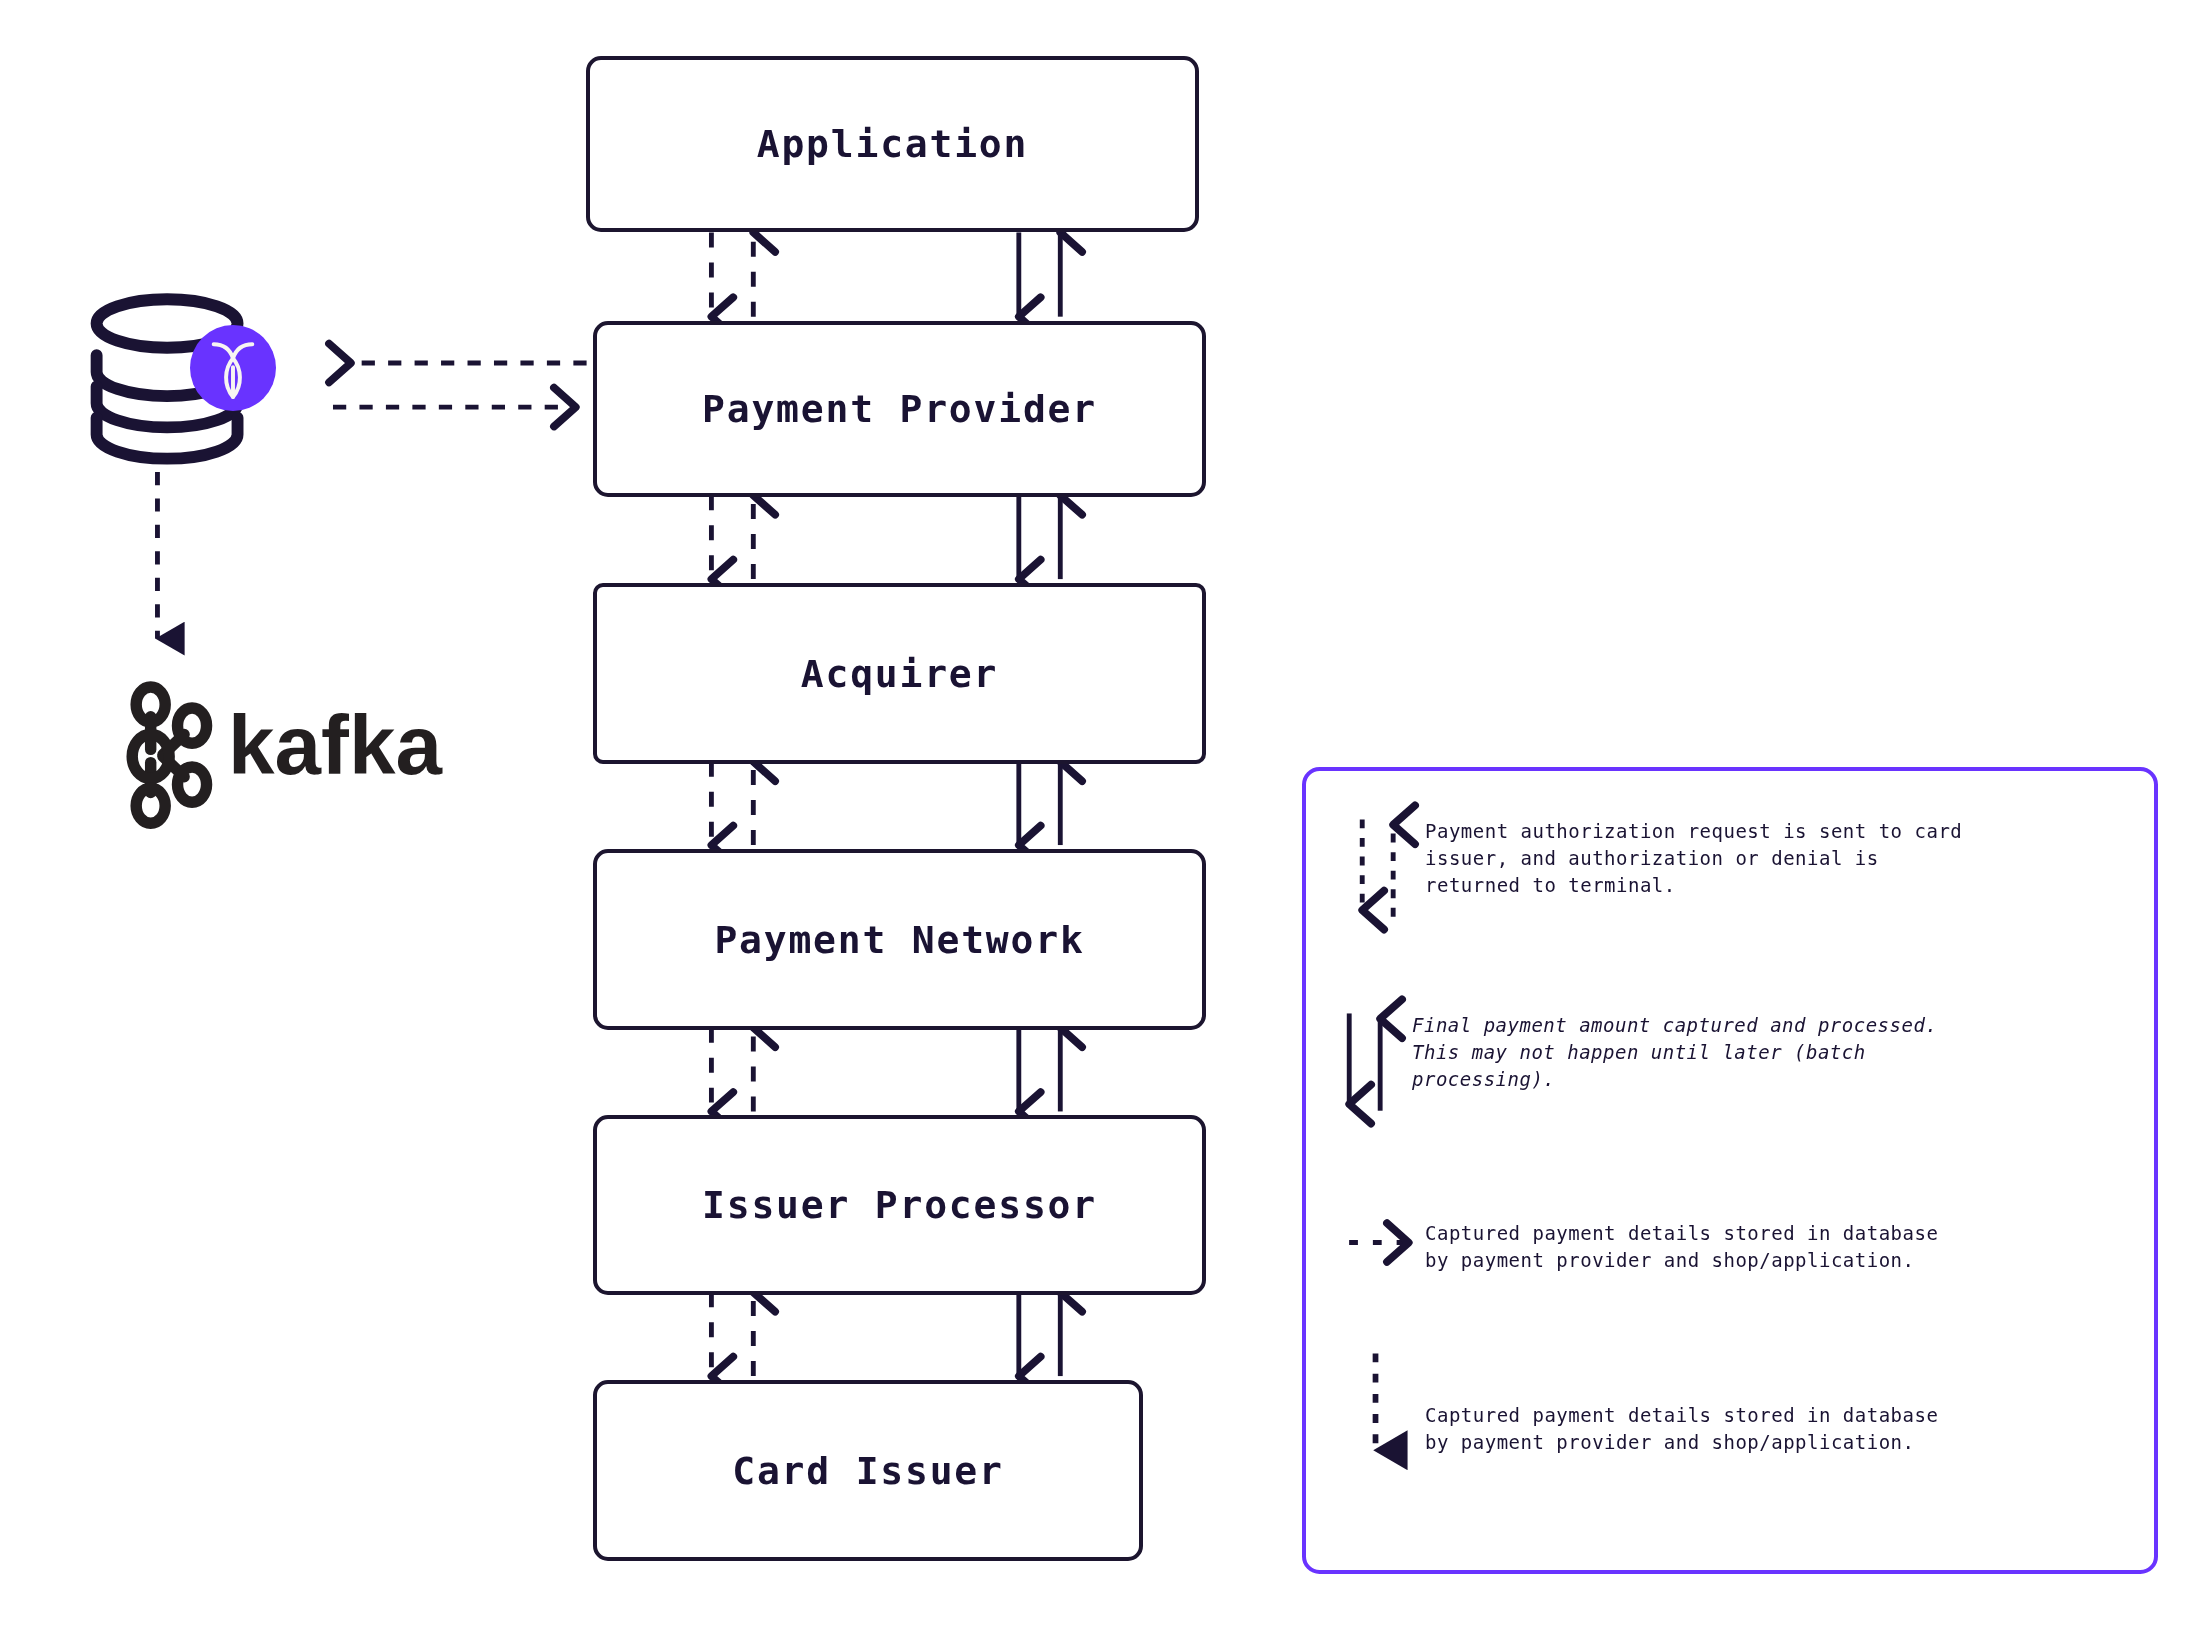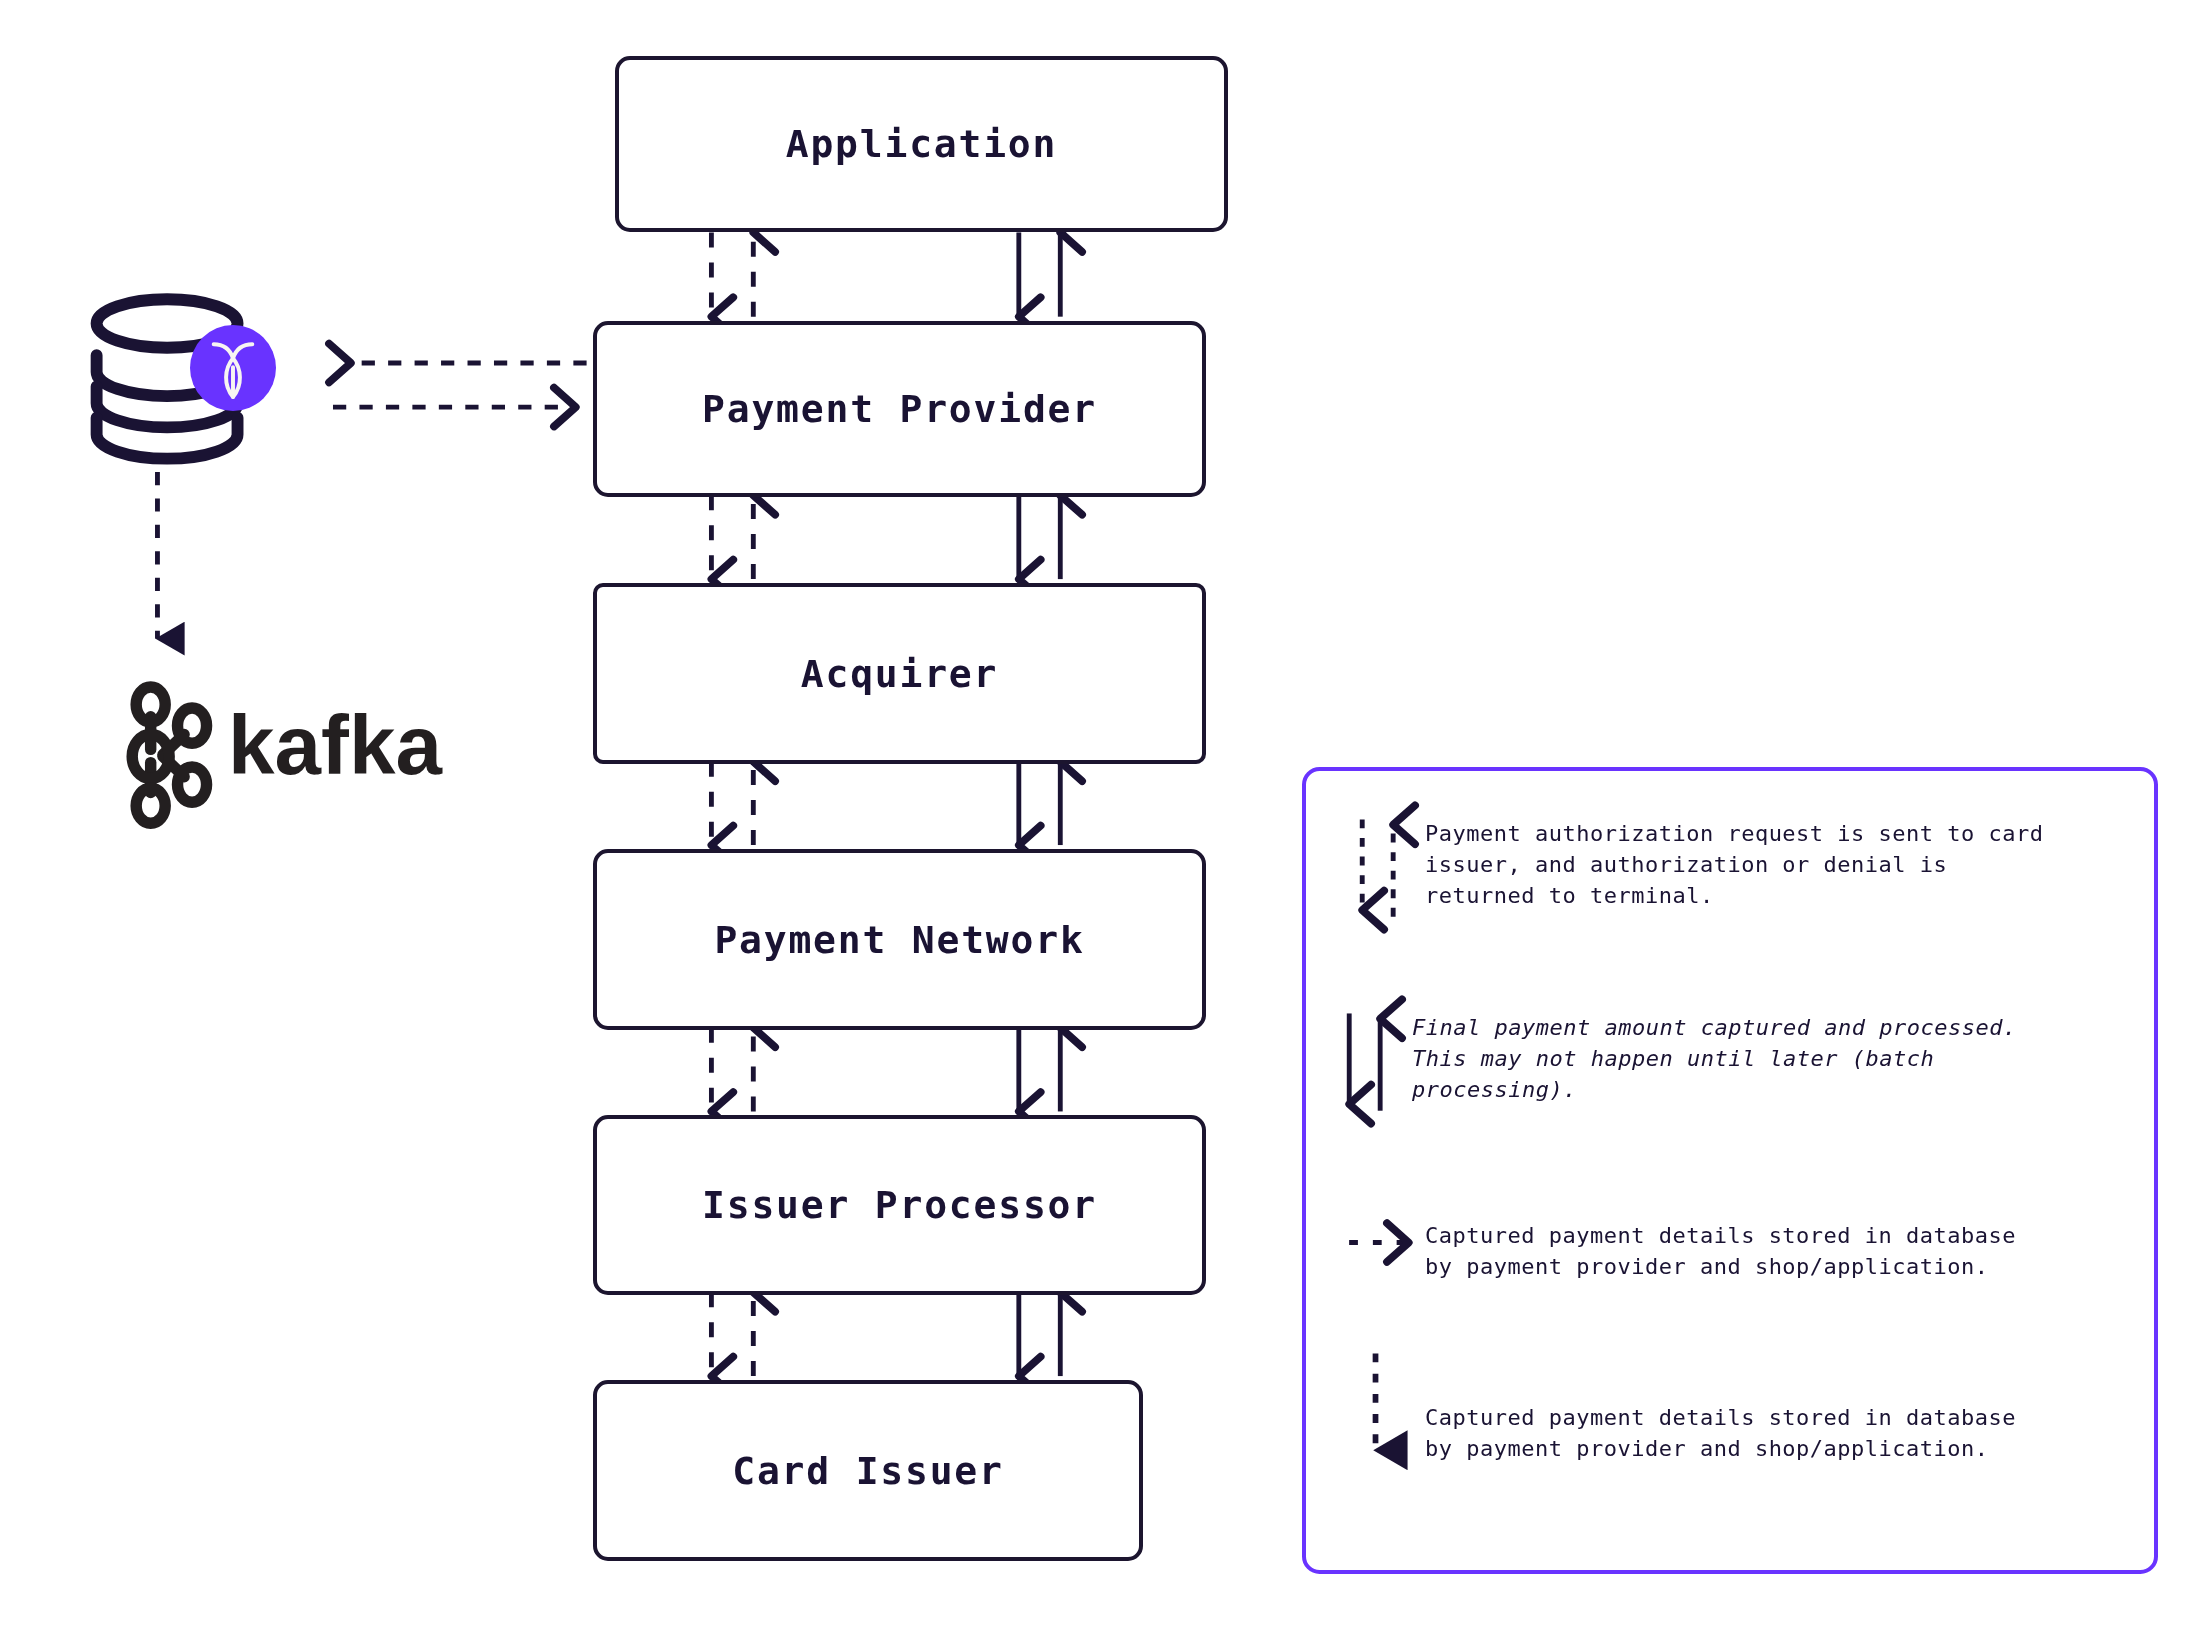--- a/index.html
+++ b/index.html
@@ -48,21 +48,21 @@
   .legend-row{
     position:absolute;
     display:flex;align-items:flex-start;
   }
   .legend-icon{
     position:relative;
     width:84px;flex:0 0 84px;height:115px;
   }
   .legend-text{
     color:#1a1333;
-    font-size:22px;
+    font-size:19px;
     line-height:1.42;
     letter-spacing:0.5px;
     white-space:pre-line;
     padding-top:2.6px;
   }
 
   svg{display:block;overflow:visible;}
 </style>
 </head>
 <body>
@@ -115,21 +115,21 @@
       <line x1="2310" y1="2930" x2="2310" y2="3120" marker-end="url(#chevDown)"></line>
       <line x1="2404" y1="3120" x2="2404" y2="2930" marker-end="url(#chevUp)"></line>
 
       <line x1="1330" y1="823" x2="790" y2="823" stroke-dasharray="30 30" marker-end="url(#chevLeft)"></line>
       <line x1="755" y1="923" x2="1300" y2="923" stroke-dasharray="30 30" marker-end="url(#chevRight)"></line>
 
       <line x1="357" y1="1070" x2="357" y2="1448" stroke-dasharray="30 30" marker-end="url(#triDown)"></line>
     </g>
   </svg>
 
-  <div class="node" style="left:615px;top:56px;width:613px;height:176px;">
+  <div class="node" style="left:586px;top:56px;width:613px;height:176px;">
     <span class="node-label">Application</span>
   </div>
 
   <div class="node" style="left:593px;top:321px;width:613px;height:176px;align-items:center;">
     <span class="node-label">Payment Provider</span>
   </div>
 
   <div class="node" style="left:593px;top:583px;width:613px;height:181px;border-radius:10px;">
     <span class="node-label">Acquirer</span>
   </div>

